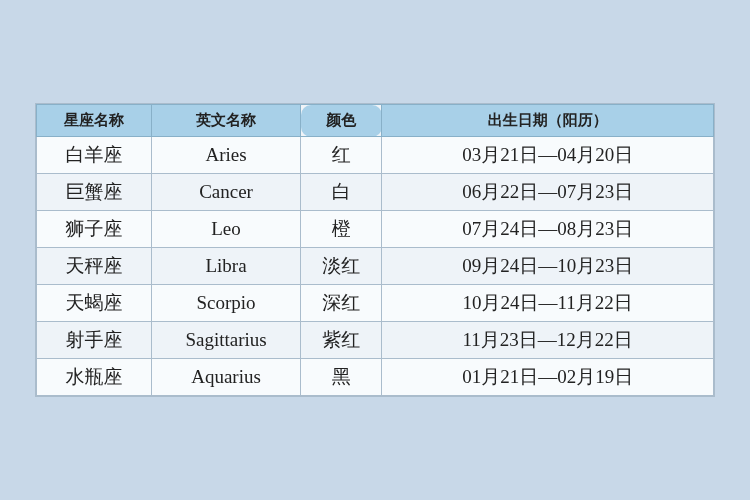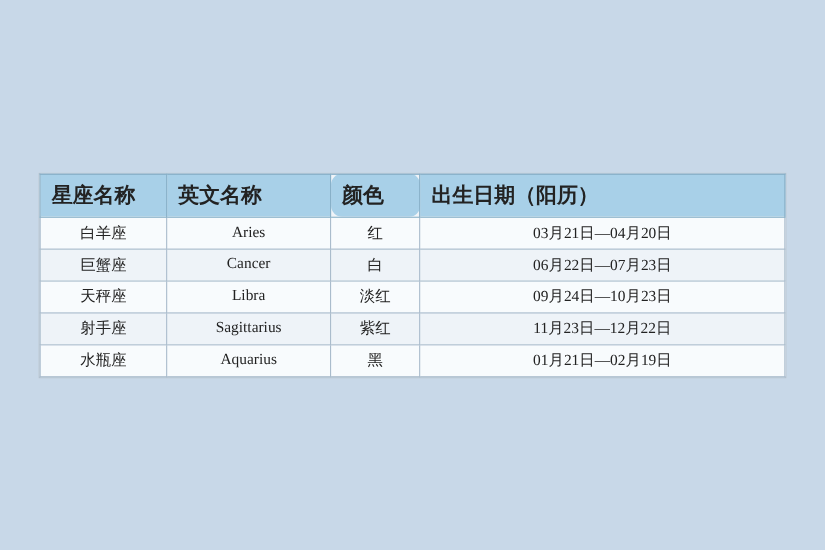--- a/index.html
+++ b/index.html
@@ -26,31 +26,31 @@
 
     table {
       width: 100%;
       border-collapse: collapse;
     }
 
     thead tr th {
       background-color: #a8d0e8;
       border: 1px solid #88b0c8;
       padding: 6px 10px;
-      text-align: left;
-      font-size: 19px;
+      text-align: center;
+      font-size: 15px;
       font-weight: bold;
       color: #222;
     }
 
     tbody tr td {
       border: 1px solid #aabccc;
       padding: 5px 10px;
       text-align: center;
-      font-size: 14px;
+      font-size: 19px;
       color: #222;
       background-color: #f8fbfd;
     }
 
     tbody tr:nth-child(even) td {
       background-color: #eef3f8;
     }
 
     .col-zh { width: 17%; }
     .col-en { width: 22%; }
@@ -77,24 +77,36 @@
           <td>红</td>
           <td>03月21日—04月20日</td>
         </tr>
         <tr>
           <td>巨蟹座</td>
           <td>Cancer</td>
           <td>白</td>
           <td>06月22日—07月23日</td>
         </tr>
         <tr>
+          <td>狮子座</td>
+          <td>Leo</td>
+          <td>橙</td>
+          <td>07月24日—08月23日</td>
+        </tr>
+        <tr>
           <td>天秤座</td>
           <td>Libra</td>
           <td>淡红</td>
           <td>09月24日—10月23日</td>
+        </tr>
+        <tr>
+          <td>天蝎座</td>
+          <td>Scorpio</td>
+          <td>深红</td>
+          <td>10月24日—11月22日</td>
         </tr>
         <tr>
           <td>射手座</td>
           <td>Sagittarius</td>
           <td>紫红</td>
           <td>11月23日—12月22日</td>
         </tr>
         <tr>
           <td>水瓶座</td>
           <td>Aquarius</td>

